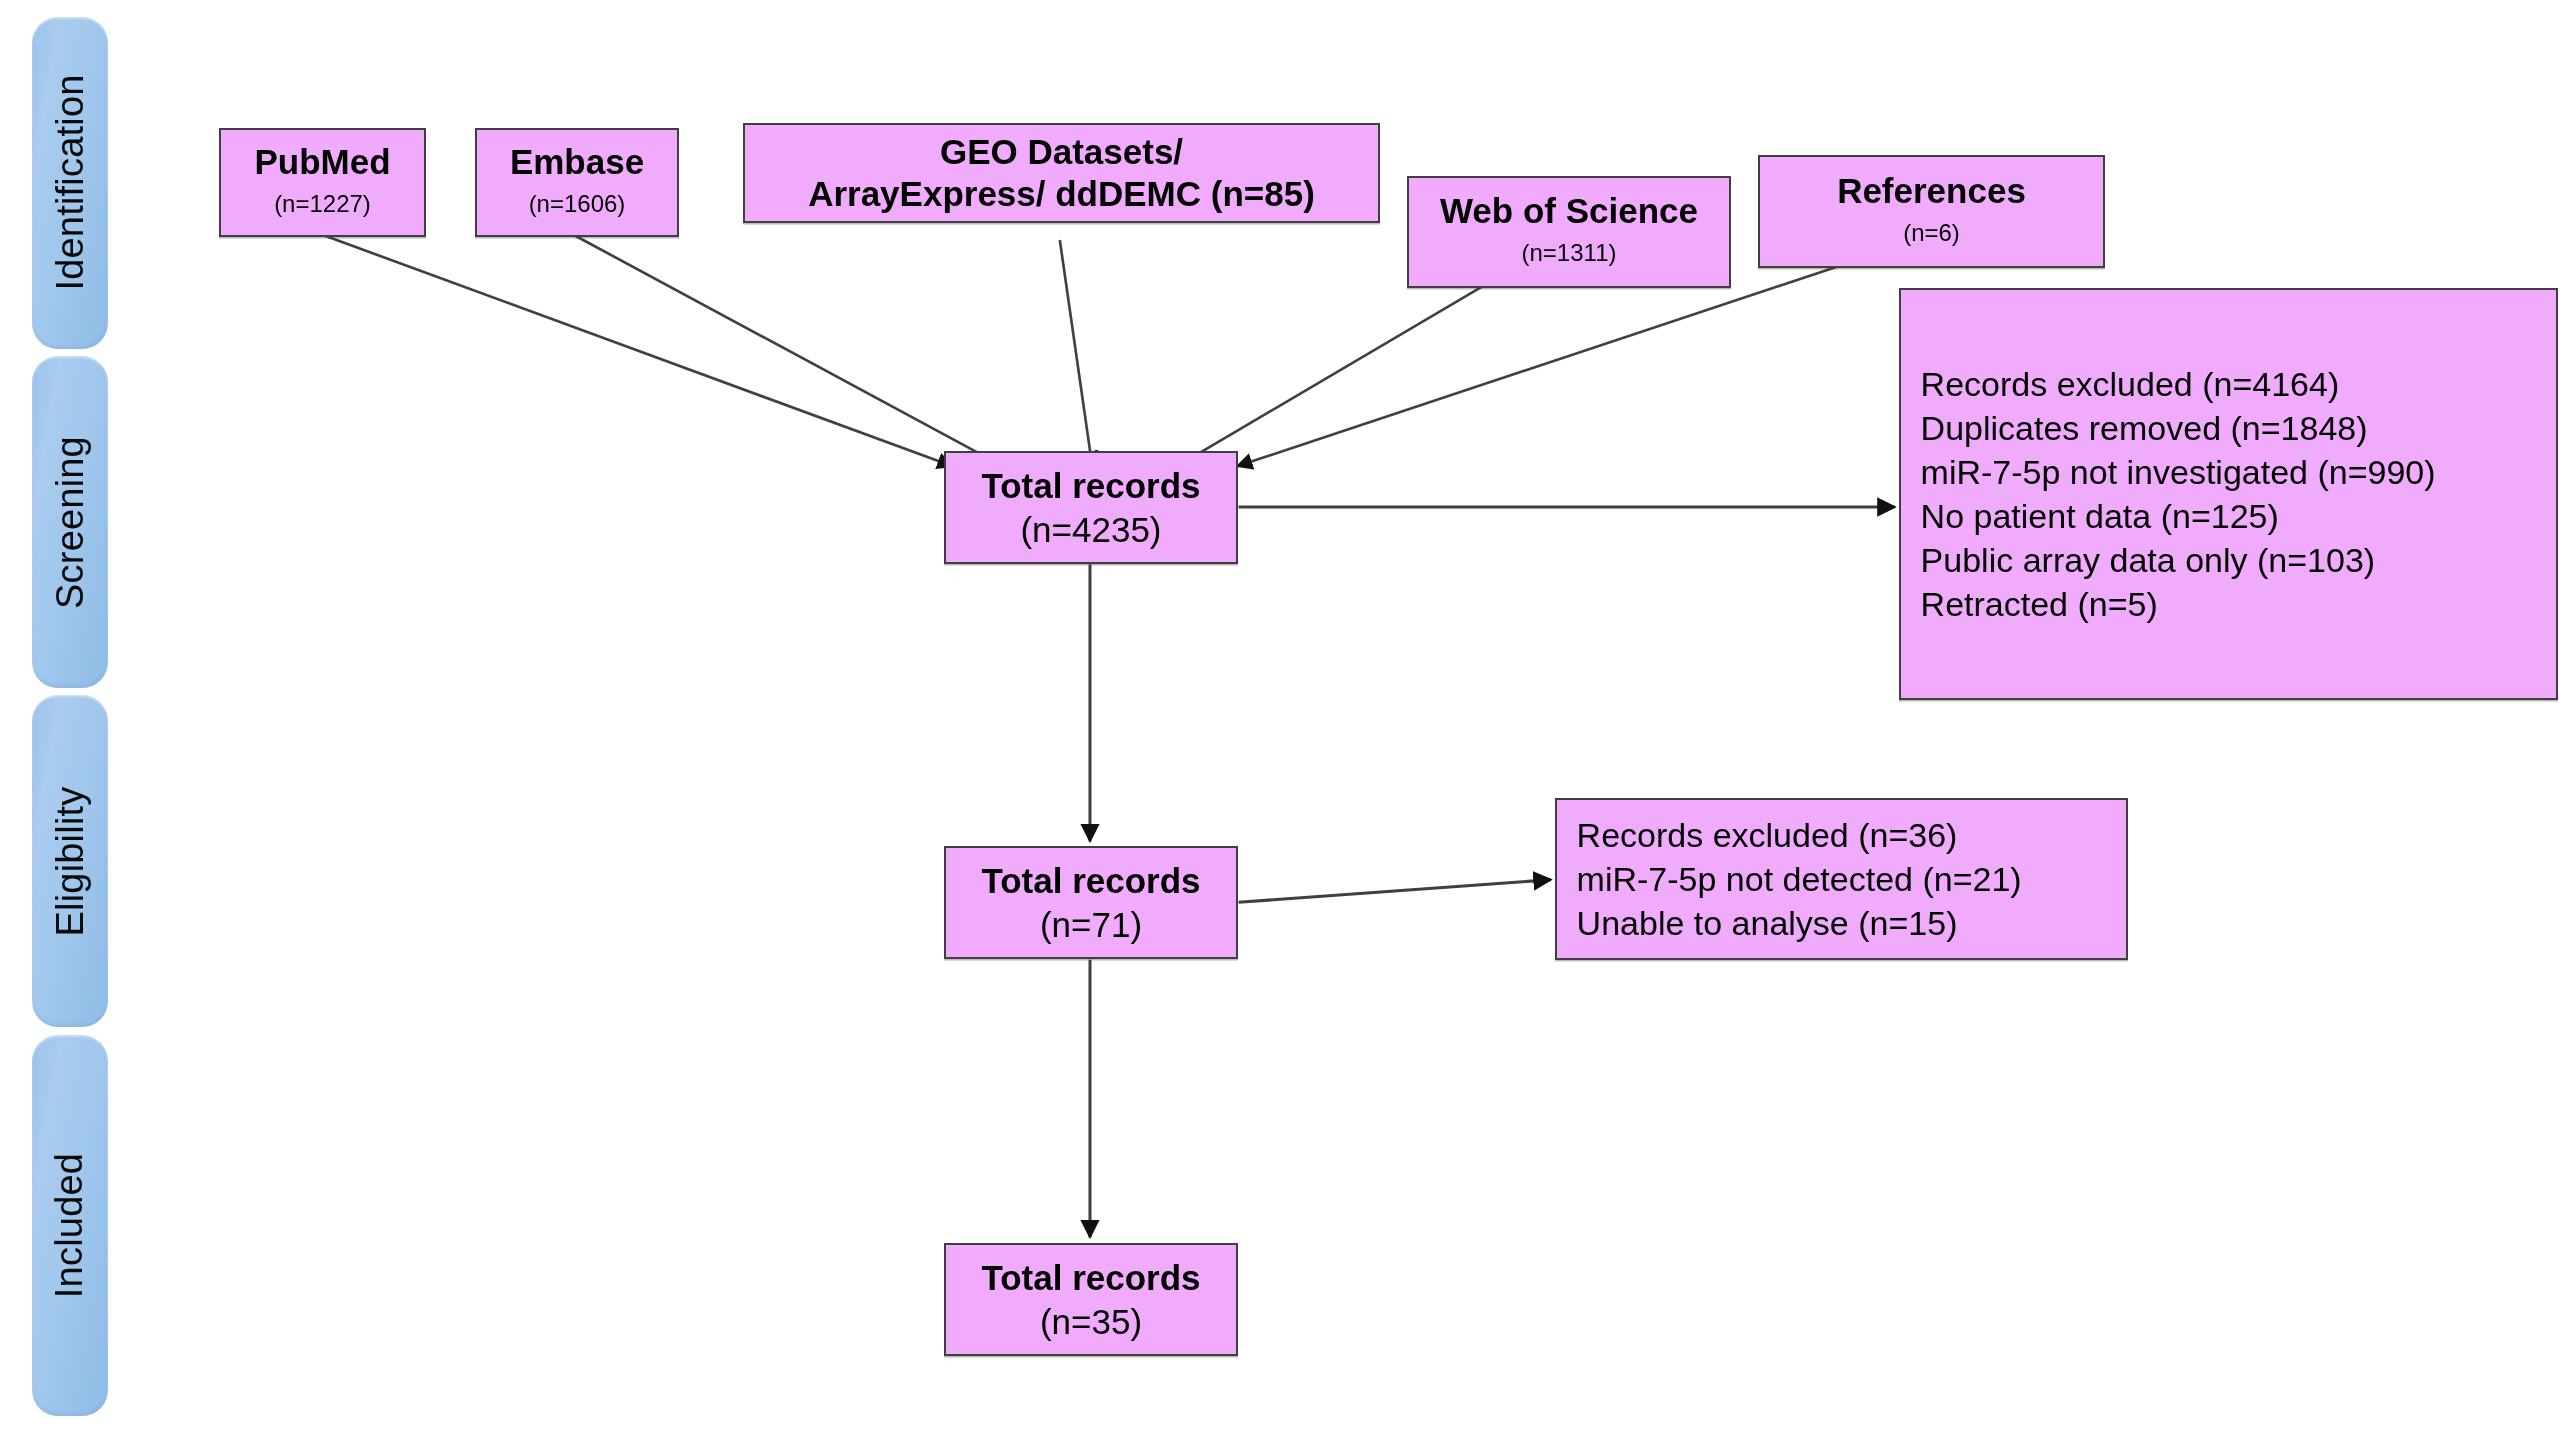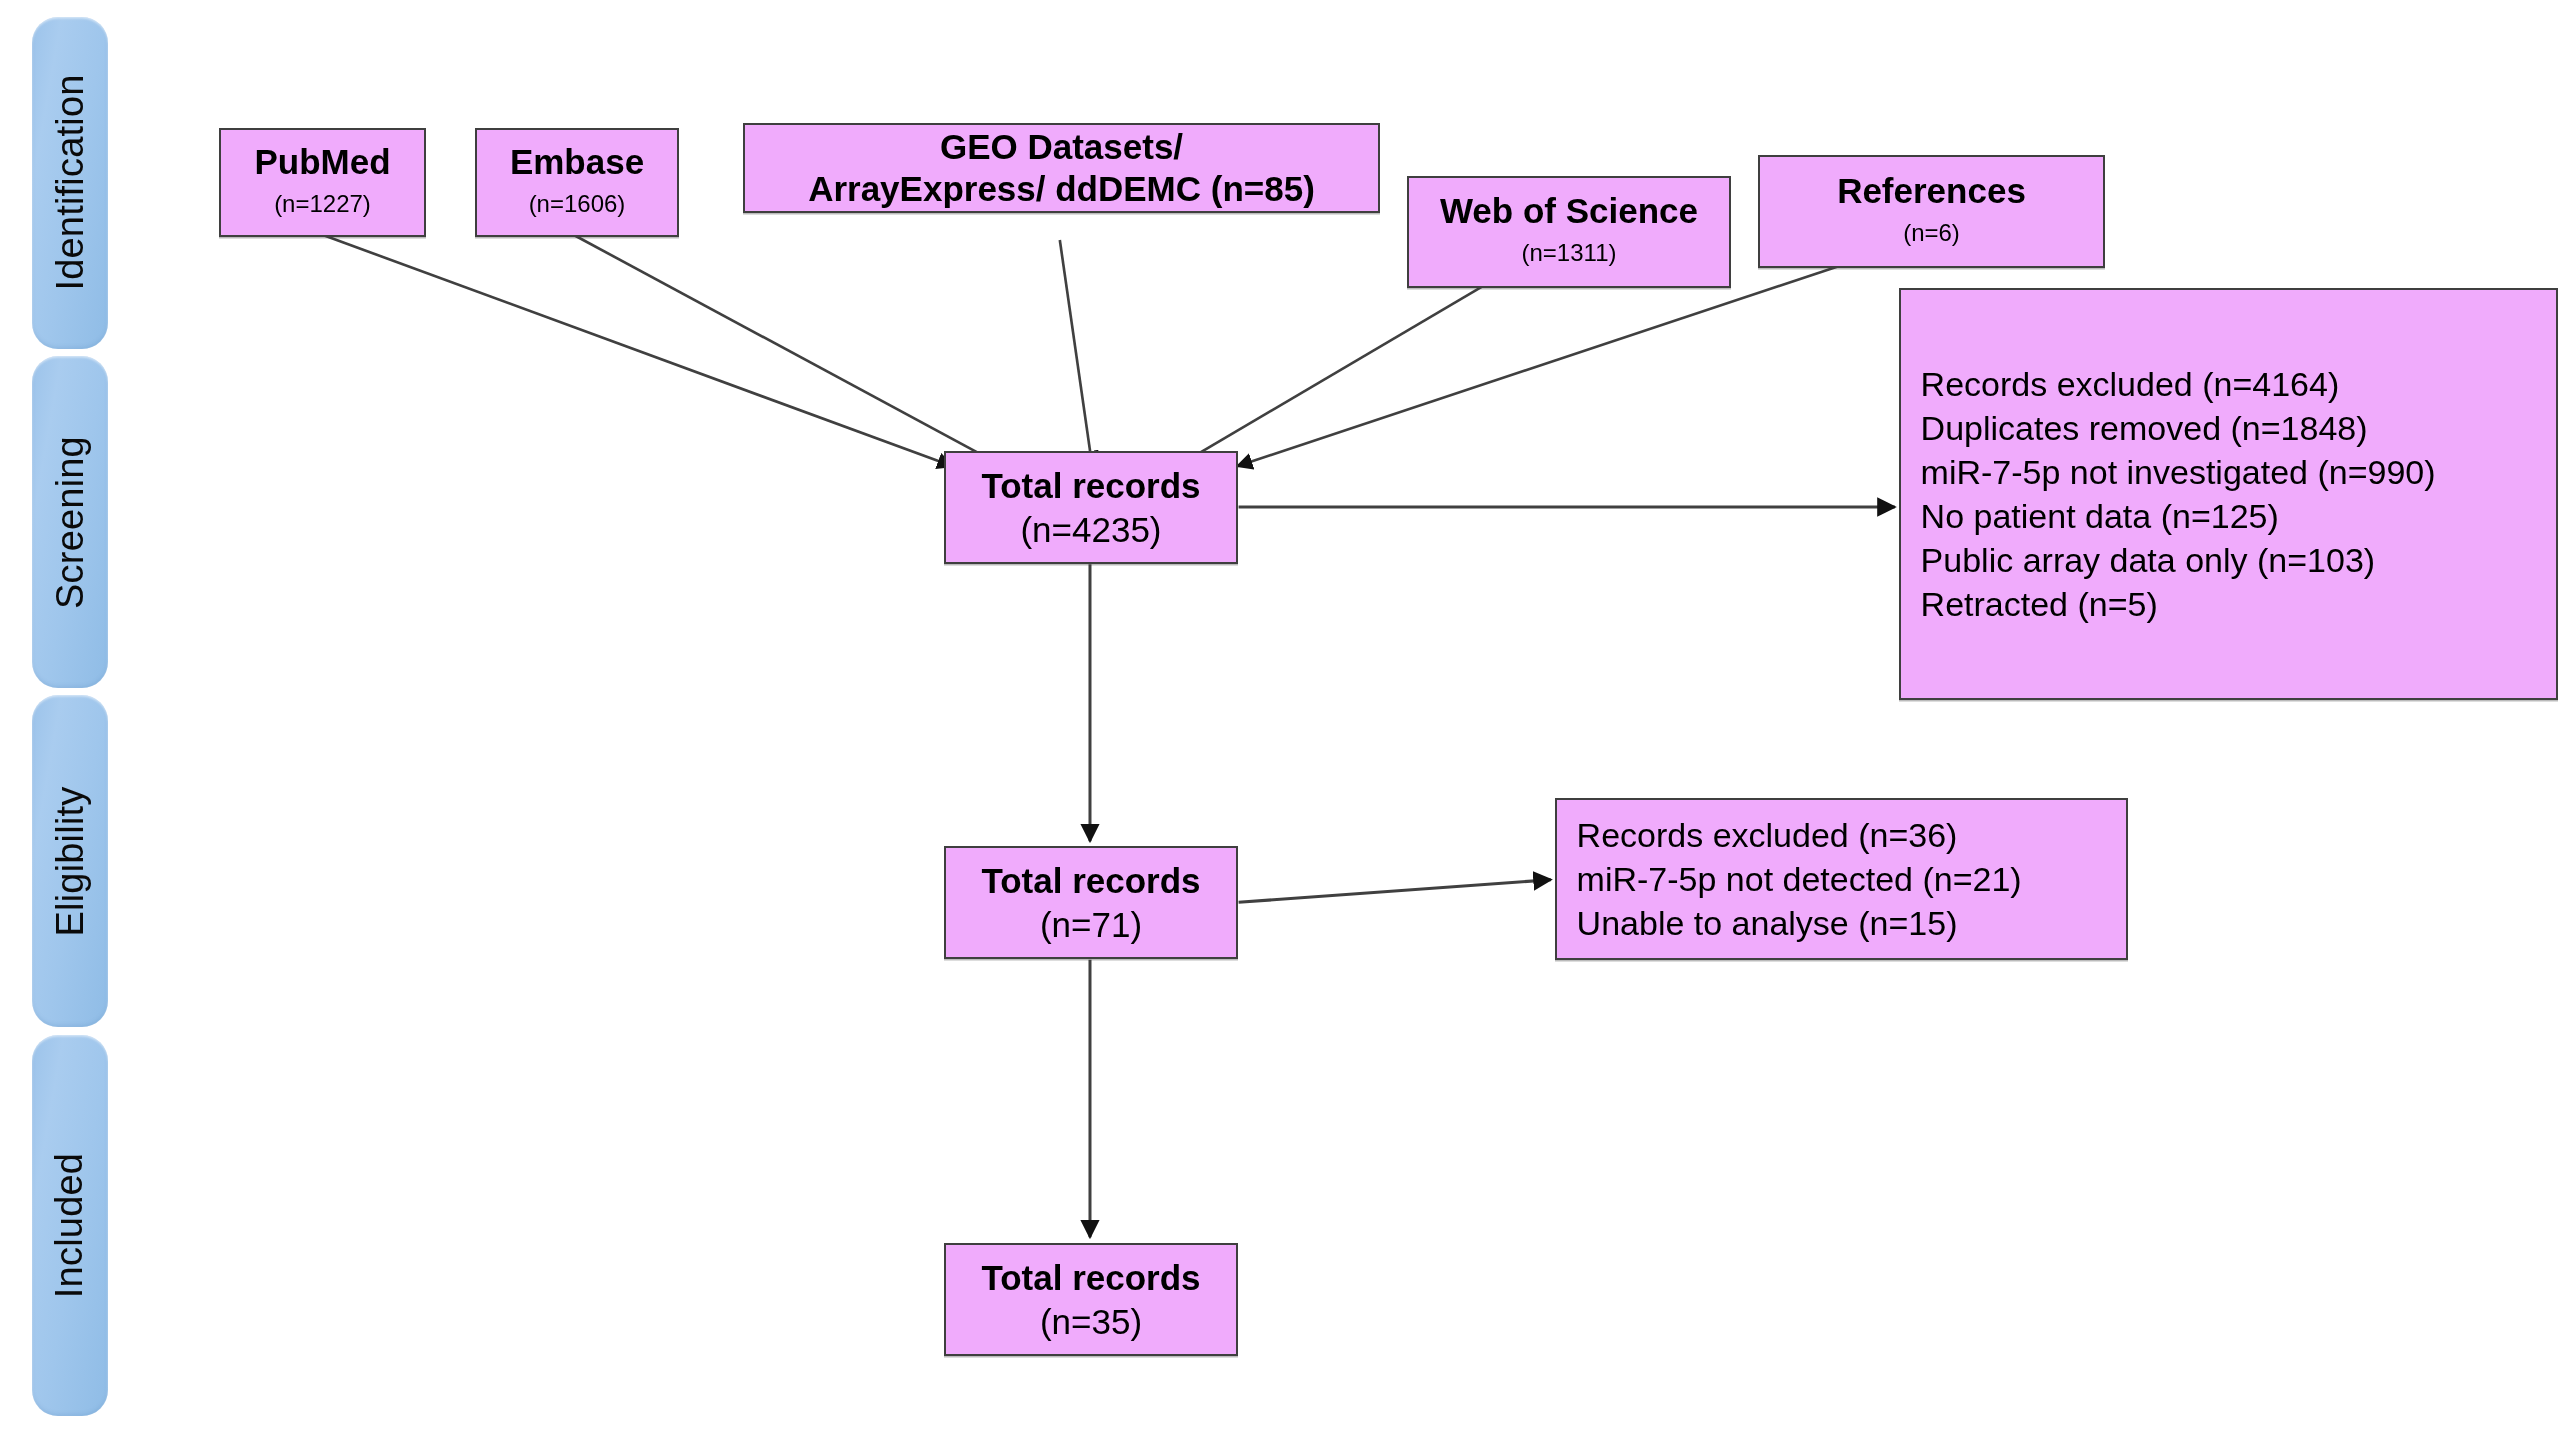--- a/index.html
+++ b/index.html
@@ -143,21 +143,21 @@
   <div class="flow-box center-align" style="left:219px; top:128px; width:207px; height:109px;">
     <div class="src-title">PubMed</div>
     <div class="src-count">(n=1227)</div>
   </div>
 
   <div class="flow-box center-align" style="left:475px; top:128px; width:204px; height:109px;">
     <div class="src-title">Embase</div>
     <div class="src-count">(n=1606)</div>
   </div>
 
-  <div class="flow-box center-align" style="left:743px; top:123px; width:637px; height:90px;">
+  <div class="flow-box center-align" style="left:743px; top:123px; width:637px; height:100px;">
     <div class="src-title">GEO Datasets/</div>
     <div class="src-title"><span class="lbl">ArrayExpress/ ddDEMC</span><span class="cnt"> </span><span class="cnt">(n=85)</span></div>
   </div>
 
   <div class="flow-box center-align" style="left:1407px; top:128px; width:324px; height:112px;margin-top:48px;">
     <div class="src-title">Web of Science</div>
     <div class="src-count">(n=1311)</div>
   </div>
 
   <div class="flow-box center-align" style="left:1758px; top:123px; width:347px; height:113px;margin-top:32px;">

